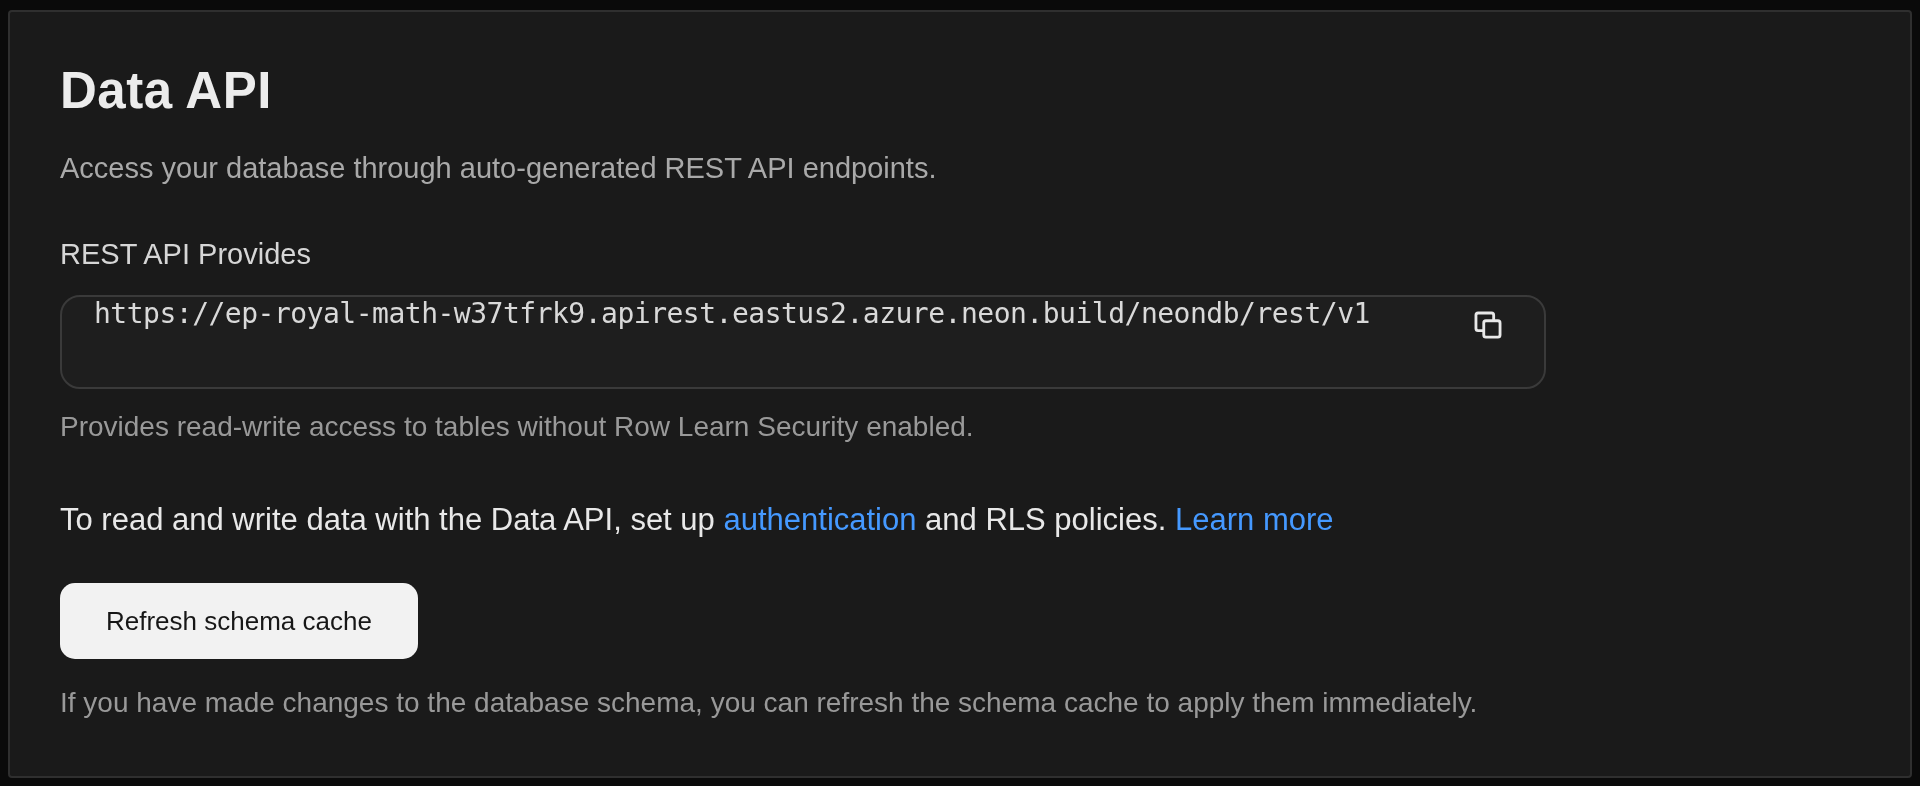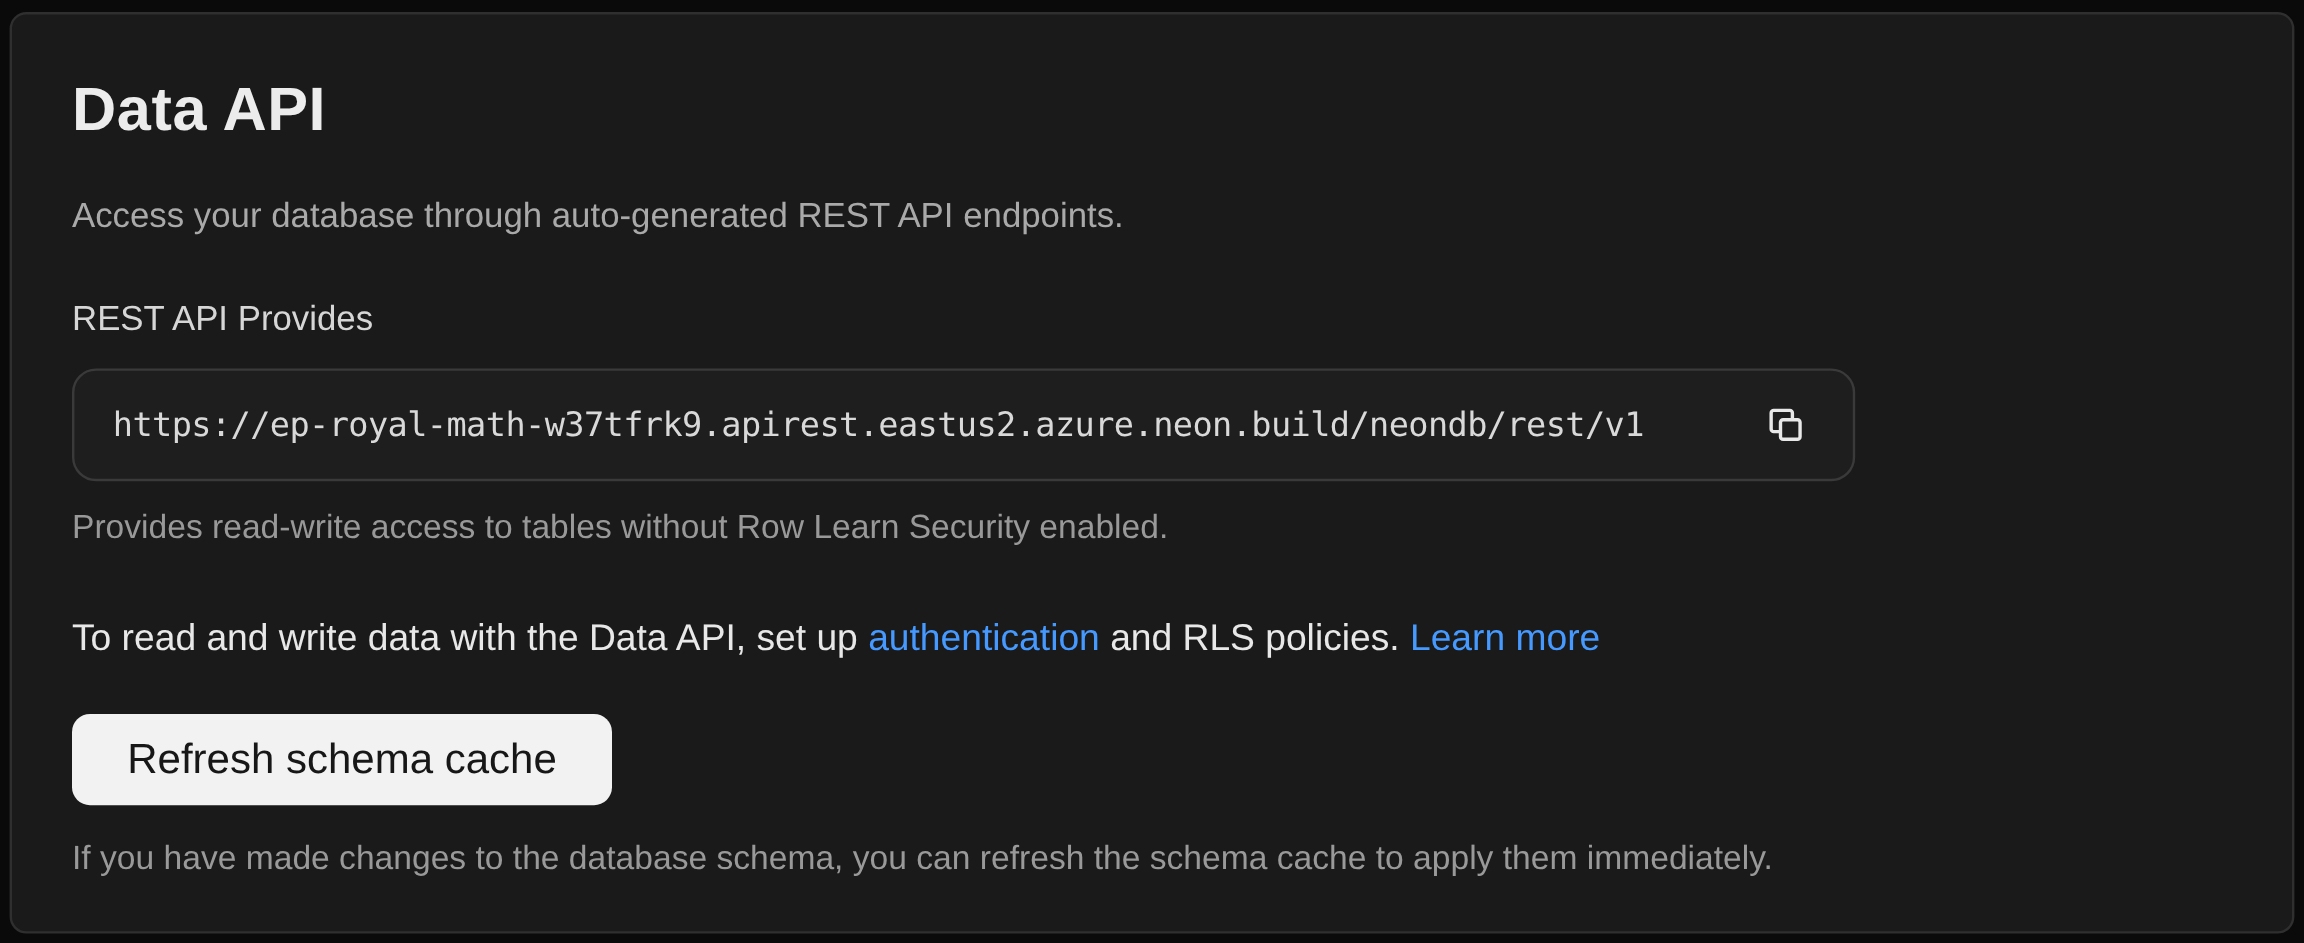--- a/index.html
+++ b/index.html
@@ -8,50 +8,50 @@
     background: #0a0a0a;
     font-family: "Liberation Sans", sans-serif;
     overflow: hidden;
   }
   .card {
     position: absolute;
     left: 8px; top: 10px;
     width: 1904px; height: 768px;
     background: #1a1a1a;
     border: 2px solid #2f2f2f;
-    border-radius: 14px;
+    border-radius: 4px;
     padding: 50px 50px 0 50px;
   }
   .page-title {
     color: #ececec;
     font-size: 51px;
     font-weight: bold;
     line-height: 1.15;
     letter-spacing: 0.5px;
   }
   .page-description {
-    margin-top: 40px;
+    margin-top: 28px;
     color: #a9a9a9;
     font-size: 29px;
     line-height: 1.35;
   }
   .field-label {
     margin-top: 50px;
     color: #d6d6d6;
     font-size: 29px;
   }
   .endpoint-field {
     margin-top: 24px;
     width: 1486px;
     height: 94px;
     background: #1e1e1e;
     border: 2px solid #3a3a3a;
     border-radius: 20px;
     display: flex;
-    align-items: center;
+    align-items: flex-start;
     padding: 0 28px 0 32px;
   }
   .endpoint-url {
     flex: 1;
     color: #d9d9d9;
     font-family: "DejaVu Sans Mono", monospace;
     font-size: 28px;
     letter-spacing: -0.5px;
     white-space: nowrap;
     overflow: hidden;
@@ -85,21 +85,21 @@
   .refresh-btn {
     margin-top: 42px;
     display: inline-block;
     height: 76px;
     padding: 0 46px;
     background: var(--button-bg, #f2f2f2);
     color: var(--button-text, #171717);
     border: none;
     border-radius: 15px;
     font-family: "Liberation Sans", sans-serif;
-    font-size: 35px;
+    font-size: 26px;
     font-weight: 500;
     line-height: 76px;
     cursor: pointer;
   }
   .refresh-helper {
     margin-top: 28px;
     color: #999999;
     font-size: 28px;
   }
 </style>

